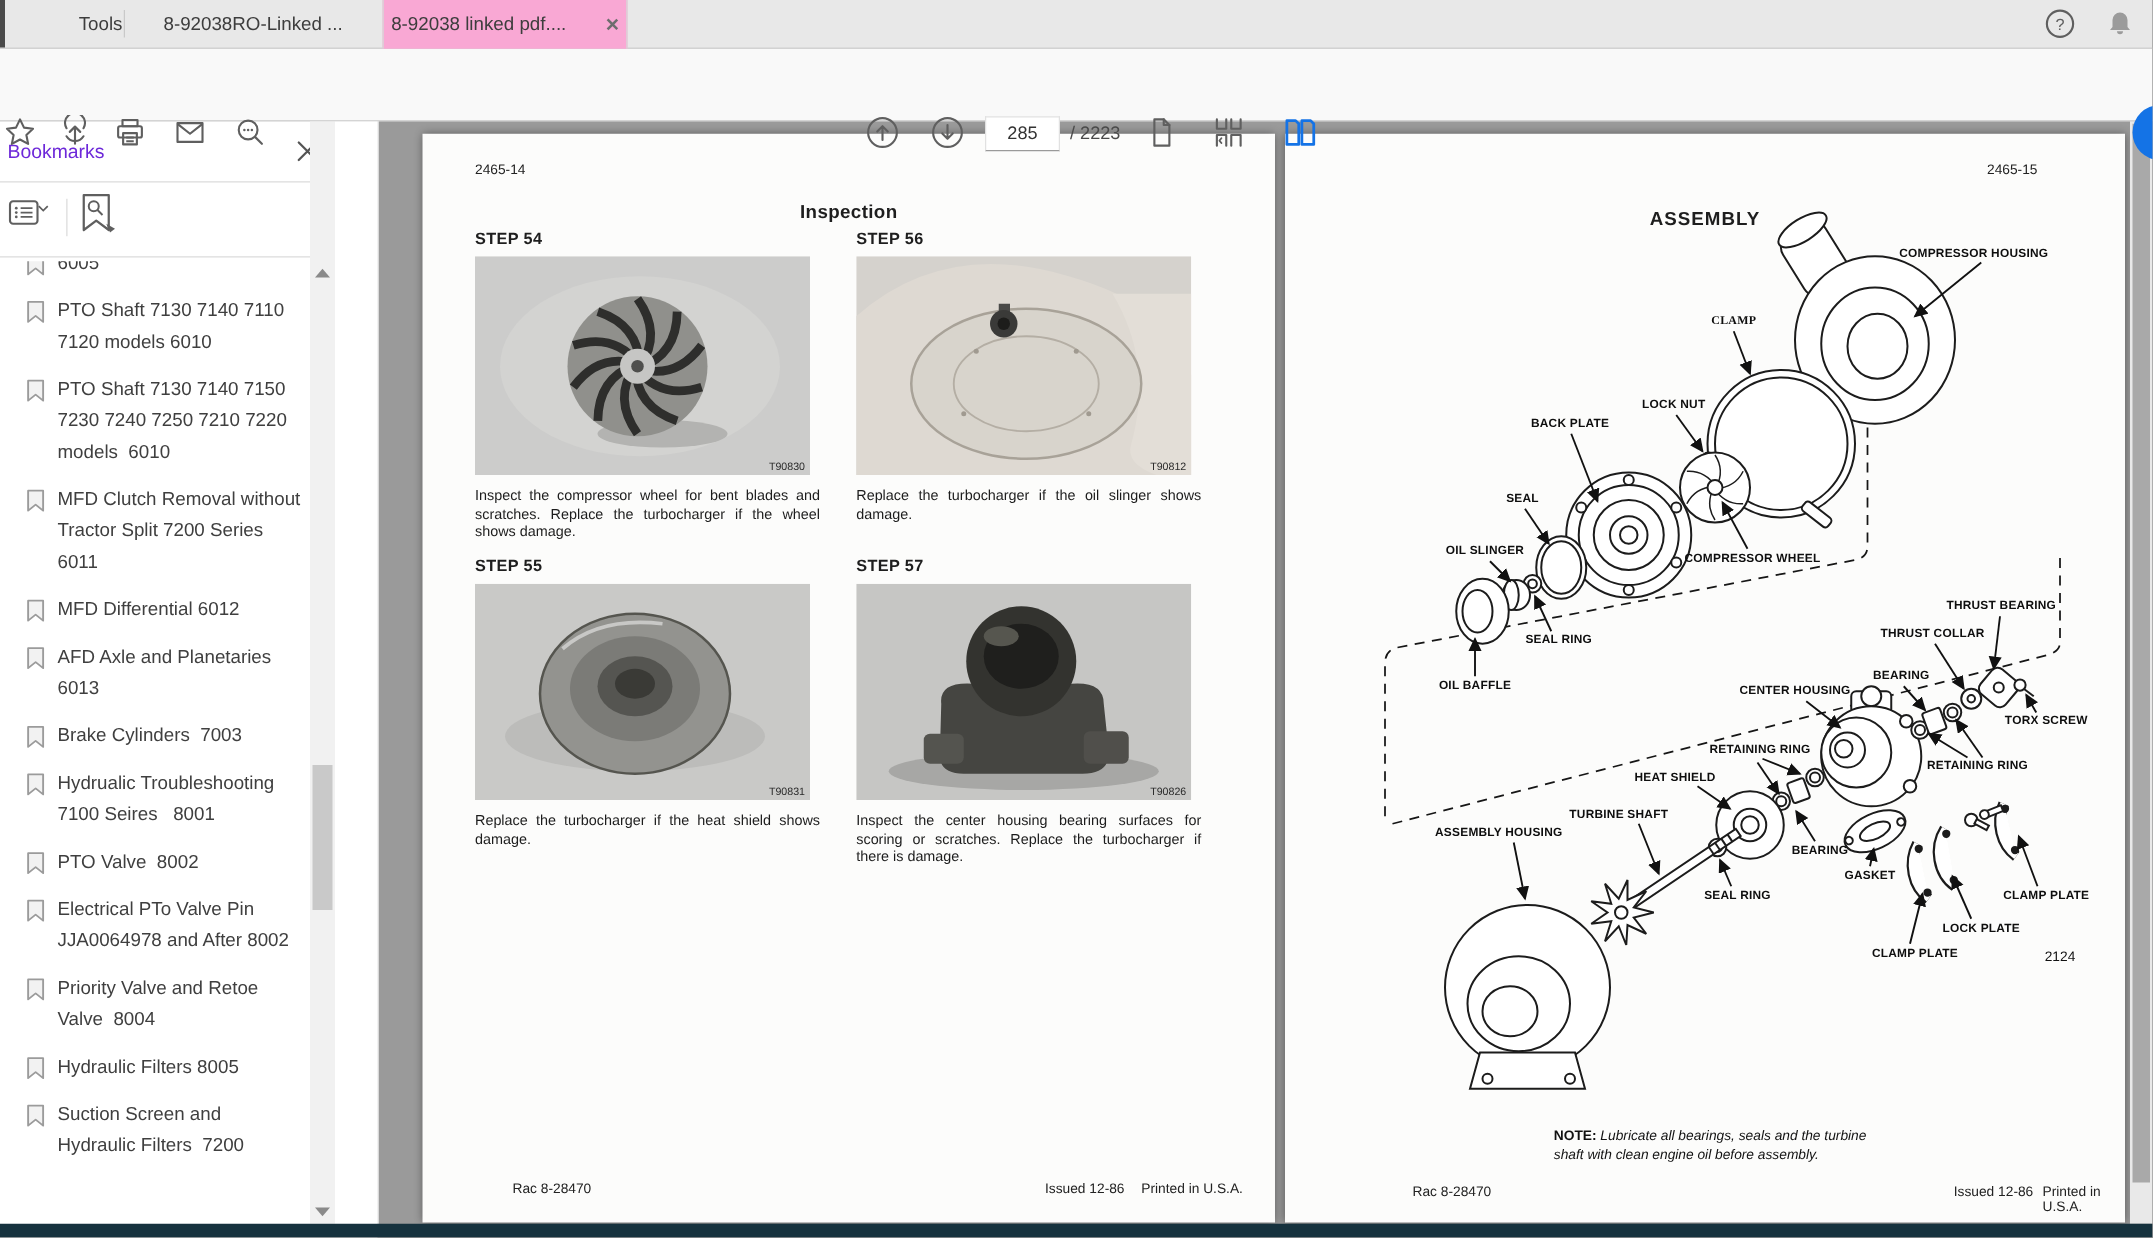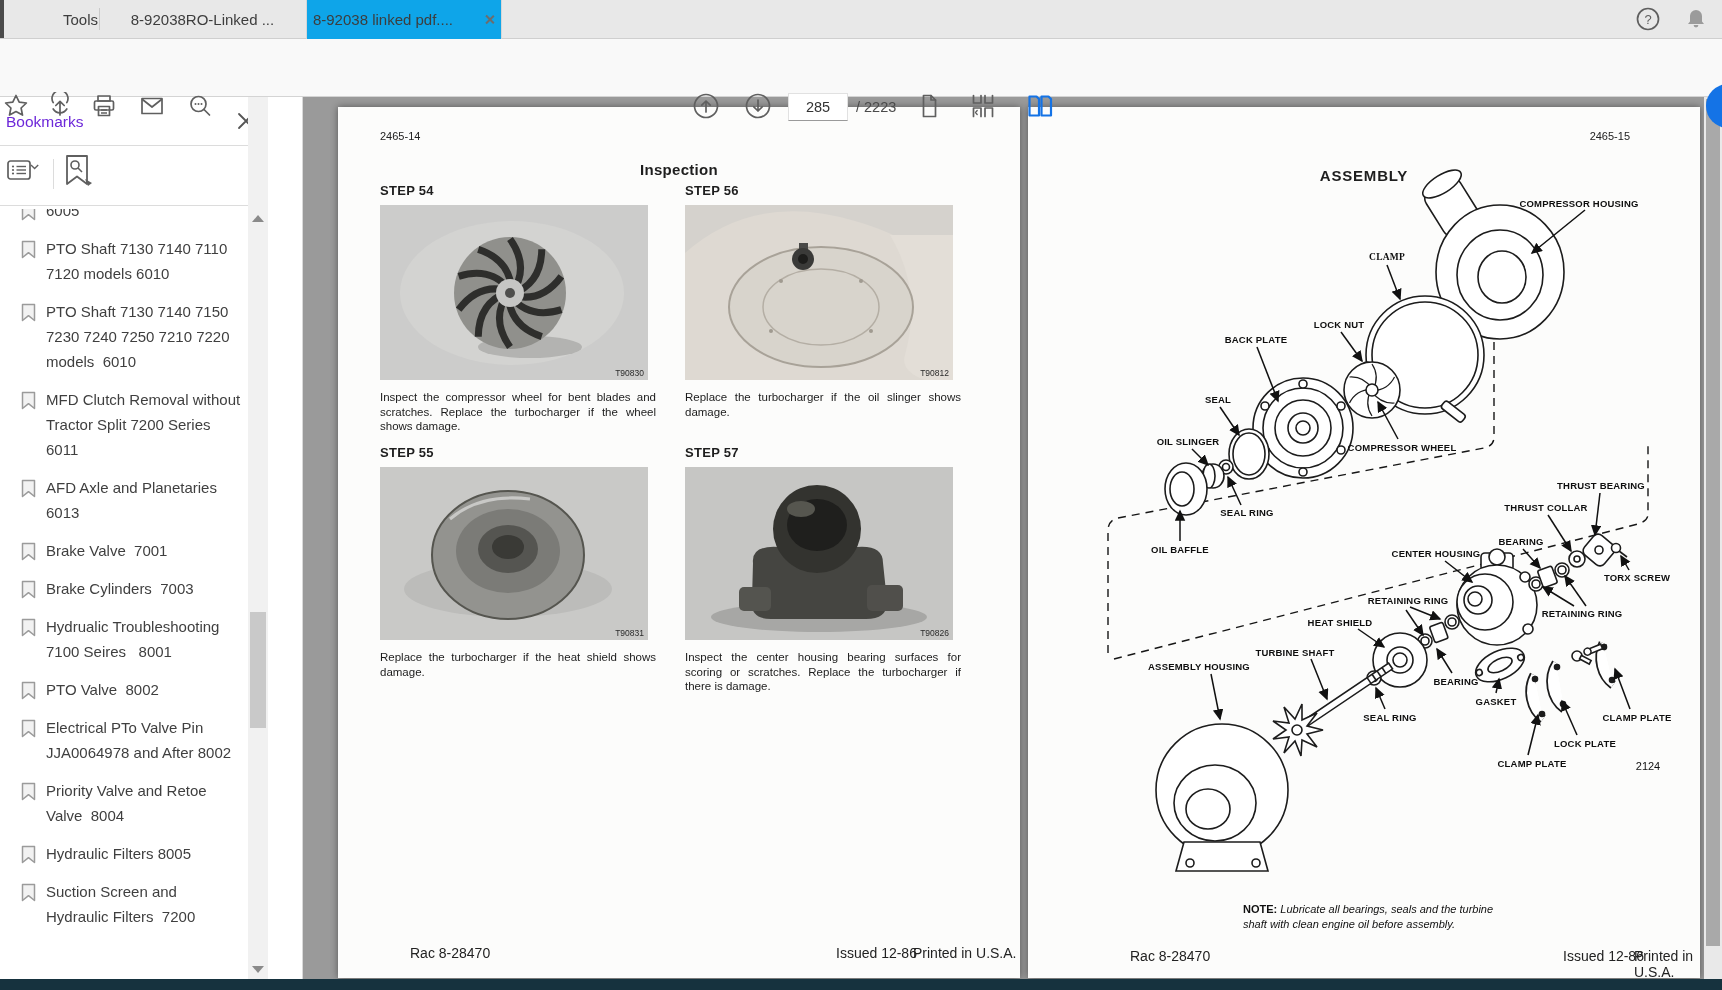--- a/index.html
+++ b/index.html
@@ -5,21 +5,21 @@
   html,body{margin:0;padding:0;}
   body{width:1722px;height:990px;position:relative;overflow:hidden;
        font-family:"Liberation Sans",sans-serif;background:#9a9a9a;}
   
   .tabbar{position:absolute;left:0;top:0;width:100%;height:38px;background:#e8e8e8;
           border-bottom:1px solid #cfcfcf;z-index:30;}
   .edge-sliver{position:absolute;left:0;top:0;width:4px;height:38px;background:#4a4a4a;}
   .tab{position:absolute;top:0;height:38px;display:flex;align-items:center;justify-content:center;
        font-size:15px;color:#3d3d3d;cursor:default;}
   .tab-sep{position:absolute;top:8px;width:1px;height:22px;background:#c9c9c9;}
-  .tab.active{background:#0ea5e9;border-left:1px solid #d6d6d6;border-right:1px solid #d6d6d6;height:39px;gap:19px;}
+  .tab.active{background:#f9a8d4;border-left:1px solid #d6d6d6;border-right:1px solid #d6d6d6;height:39px;gap:19px;}
   .tab-close{margin-left:12px;position:relative;width:11px;height:11px;}
   .tab-close:before,.tab-close:after{content:"";position:absolute;left:5px;top:0;width:1.5px;height:11px;background:#6d6d6d;}
   .tab-close:before{transform:rotate(45deg);} .tab-close:after{transform:rotate(-45deg);}
   .toolbar{position:absolute;left:0;top:39px;width:100%;height:57px;background:#f9f9f9;
            border-bottom:1px solid #d4d4d4;z-index:25;}
   .tbicon{position:absolute;top:53px;width:28px;height:28px;}
   .tbicon svg{display:block;}
   .pg-input{position:absolute;left:788px;top:54px;width:58px;height:26px;background:#fff;
             border:1px solid #e1e1e1;border-bottom:1.5px solid #9a9a9a;font-size:14.5px;color:#333;
             text-align:center;line-height:26px;}
@@ -52,21 +52,21 @@
   .page-left{left:338px;width:682px;}
   .page-right{left:1028px;width:672px;}
   .pcode{position:absolute;font-size:11px;color:#222;}
   .ptitle{position:absolute;width:100%;text-align:center;font-size:15px;font-weight:600;letter-spacing:.3px;}
   .step{position:absolute;width:280px;}
   .step-label{font-size:13px;font-weight:bold;letter-spacing:.3px;}
   .photo{position:relative;width:268px;margin-top:7px;}
   .photo svg{display:block;}
   .photo-id{position:absolute;right:4px;bottom:2px;font-size:8.5px;color:#2b2b2b;}
   .caption{margin-top:10px;width:276px;font-size:11.5px;line-height:14.5px;text-align:justify;color:#1c1c1c;}
-  .pfoot{position:absolute;top:838px;font-size:14px;color:#222;padding-left:30px;}
+  .pfoot{position:absolute;top:838px;font-size:11px;color:#222;padding-left:30px;}
   .note{position:absolute;left:215px;top:795px;width:254px;font-size:11px;line-height:15px;color:#111;}
   .note b{font-style:normal;font-weight:bold;}
   .note i{font-style:italic;}
   .figno{position:absolute;font-size:11px;color:#111;transform:translate(-50%,-50%);}
   .dlabel{position:absolute;transform:translate(-50%,-50%);font-size:9.5px;font-weight:bold;
           letter-spacing:.2px;white-space:nowrap;color:#0e0e0e;}
   .diagram{position:absolute;left:0;top:0;}
   
   .main-scroll{position:absolute;right:0;top:97px;width:18px;bottom:11px;background:#e9e9e9;z-index:12;}
   .main-thumb{position:absolute;left:2px;top:2px;width:14px;height:96%;background:#a9a9a9;}
@@ -240,29 +240,29 @@
           </svg>
     </span>
     <span class="bm-label">MFD Clutch Removal without Tractor Split 7200 Series&nbsp;&nbsp; 6011</span>
   </div>
       <div class="bm-item">
     <span class="bm-ic">
       <svg width="15" height="19">
             <path d="M1.5 1.5h12v16l-6-4.8-6 4.8z" fill="#f2f2f2" stroke="#9b9b9b" stroke-width="1.5" stroke-linejoin="round"></path>
           </svg>
     </span>
+    <span class="bm-label">MFD Differential 6012</span>
+  </div>
+      <div class="bm-item">
+    <span class="bm-ic">
+      <svg width="15" height="19">
+            <path d="M1.5 1.5h12v16l-6-4.8-6 4.8z" fill="#f2f2f2" stroke="#9b9b9b" stroke-width="1.5" stroke-linejoin="round"></path>
+          </svg>
+    </span>
     <span class="bm-label">AFD Axle and Planetaries 6013</span>
-  </div>
-      <div class="bm-item">
-    <span class="bm-ic">
-      <svg width="15" height="19">
-            <path d="M1.5 1.5h12v16l-6-4.8-6 4.8z" fill="#f2f2f2" stroke="#9b9b9b" stroke-width="1.5" stroke-linejoin="round"></path>
-          </svg>
-    </span>
-    <span class="bm-label">Brake Valve&nbsp; 7001</span>
   </div>
       <div class="bm-item">
     <span class="bm-ic">
       <svg width="15" height="19">
             <path d="M1.5 1.5h12v16l-6-4.8-6 4.8z" fill="#f2f2f2" stroke="#9b9b9b" stroke-width="1.5" stroke-linejoin="round"></path>
           </svg>
     </span>
     <span class="bm-label">Brake Cylinders&nbsp; 7003</span>
   </div>
       <div class="bm-item">

